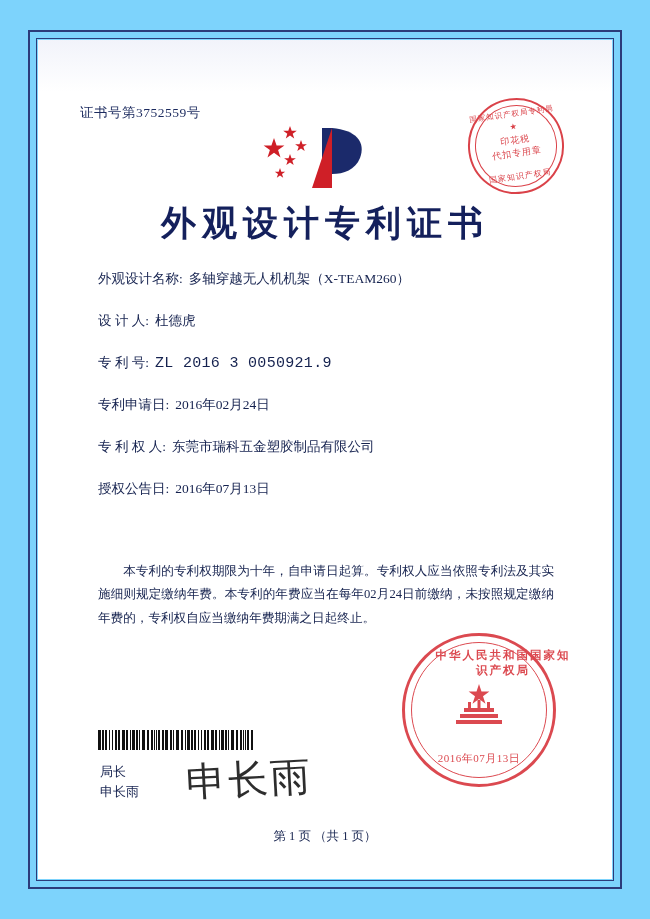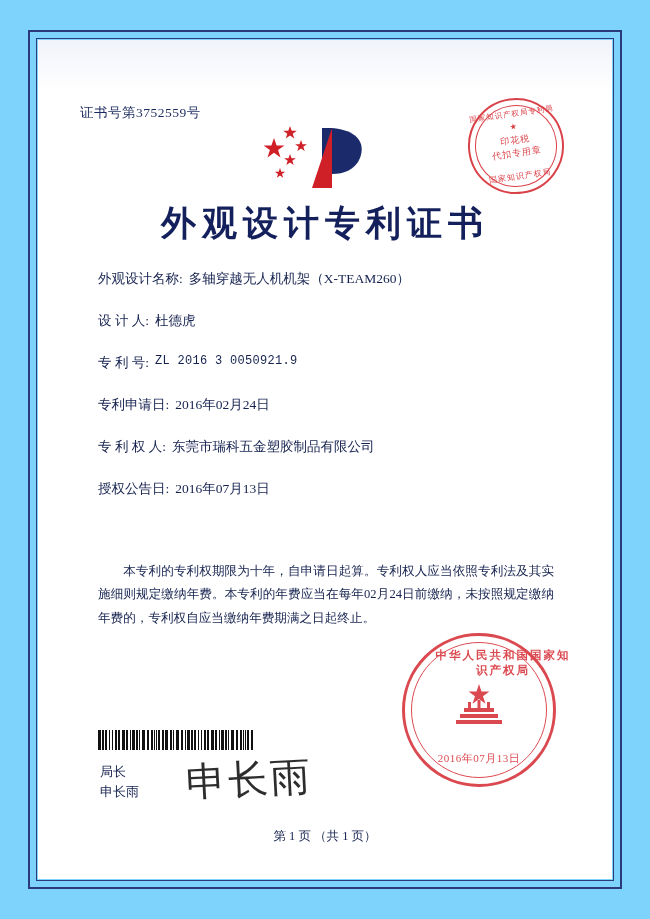--- a/index.html
+++ b/index.html
@@ -151,35 +151,35 @@
   }
   
   .fields {
     position: absolute;
     left: 60px;
     top: 230px;
     right: 55px;
   }
   .field-row {
     display: flex;
-    align-items: flex-start;
+    align-items: center;
     margin-bottom: 24px;
     font-size: 13.5px;
     color: #15224f;
   }
   .field-label {
     white-space: nowrap;
   }
   .field-value {
     margin-left: 6px;
     white-space: nowrap;
   }
   .field-value.mono {
     font-family: "Liberation Mono", monospace;
-    font-size: 12px;
+    font-size: 15px;
     letter-spacing: 0.3px;
   }
   
   .body-text {
     position: absolute;
     left: 60px;
     right: 58px;
     top: 520px;
     font-size: 12.6px;
     line-height: 1.85;

